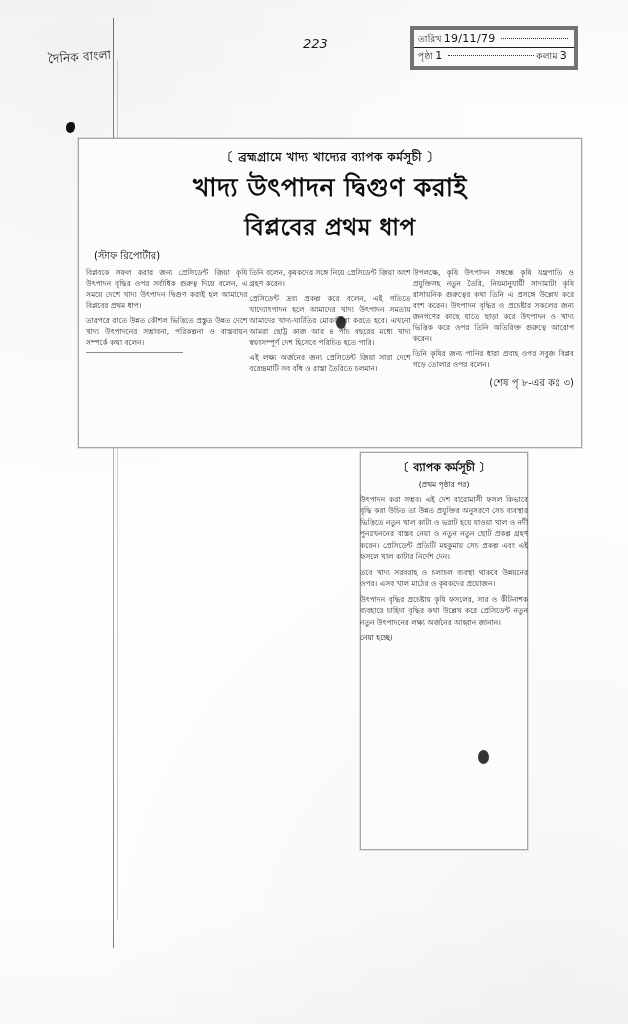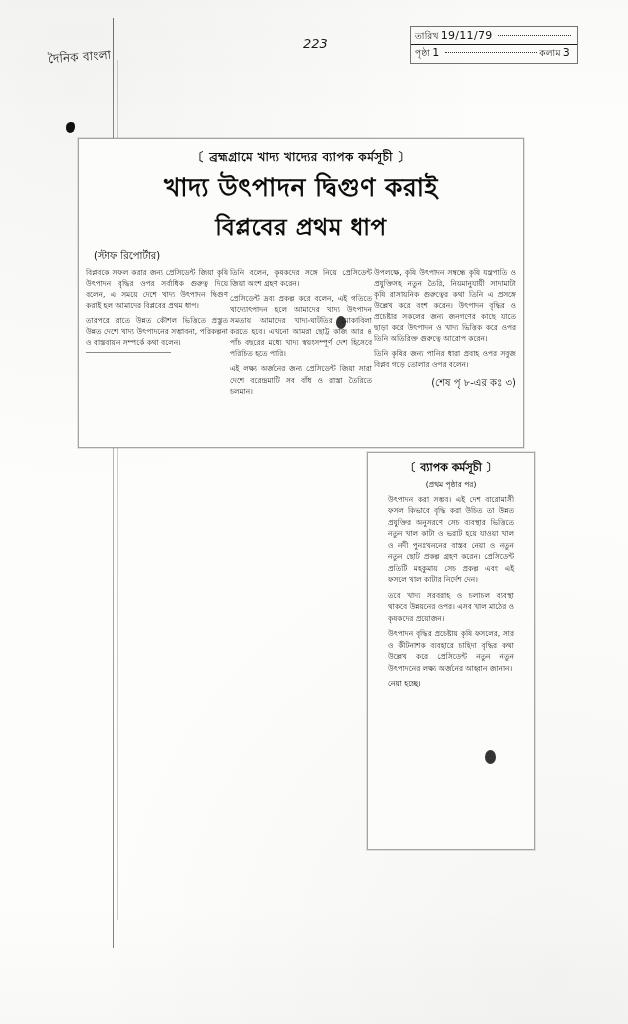--- a/index.html
+++ b/index.html
@@ -55,21 +55,21 @@
     color: #1a1a1a;
     font-family: "DejaVu Sans", sans-serif;
     font-style: italic;
   }
 
   .stamp-box {
     position: absolute;
     left: 410px;
     top: 26px;
     width: 168px;
-    border: 1px solid #737373;
+    border: 4px solid #737373;
     padding: 2px 4px 3px 4px;
     box-sizing: border-box;
     background: transparent;
   }
   .stamp-row {
     display: flex;
     align-items: baseline;
     font-size: 10px;
     line-height: 14px;
     white-space: nowrap;
@@ -125,21 +125,21 @@
 
   
   .clip {
     position: absolute;
     background: #fcfcfa;
     box-shadow: 0 0 0 1px rgba(0,0,0,0.10);
   }
   .clip-main {
     left: 78px;
     top: 138px;
-    width: 446px;
+    width: 504px;
     height: 310px;
     padding: 6px 8px;
     box-sizing: border-box;
   }
   .clip-edge {
     position: absolute;
     inset: 0;
     pointer-events: none;
     border: 1px solid rgba(0,0,0,0.35);
   }
@@ -201,23 +201,22 @@
     margin: 3px 0 3px 0;
     width: 60%;
   }
 
   
   .clip-cont {
     left: 360px;
     top: 452px;
     width: 168px;
     height: 398px;
-    padding: 5px 21px;
+    padding: 5px 0;
     box-sizing: border-box;
-    margin-left: 7px;
   }
   .cont-head {
     text-align: center;
     font-family: "DejaVu Sans", sans-serif;
     font-weight: bold;
     font-size: 11px;
     margin: 2px 0 1px 0;
   }
   .cont-sub {
     text-align: center;

